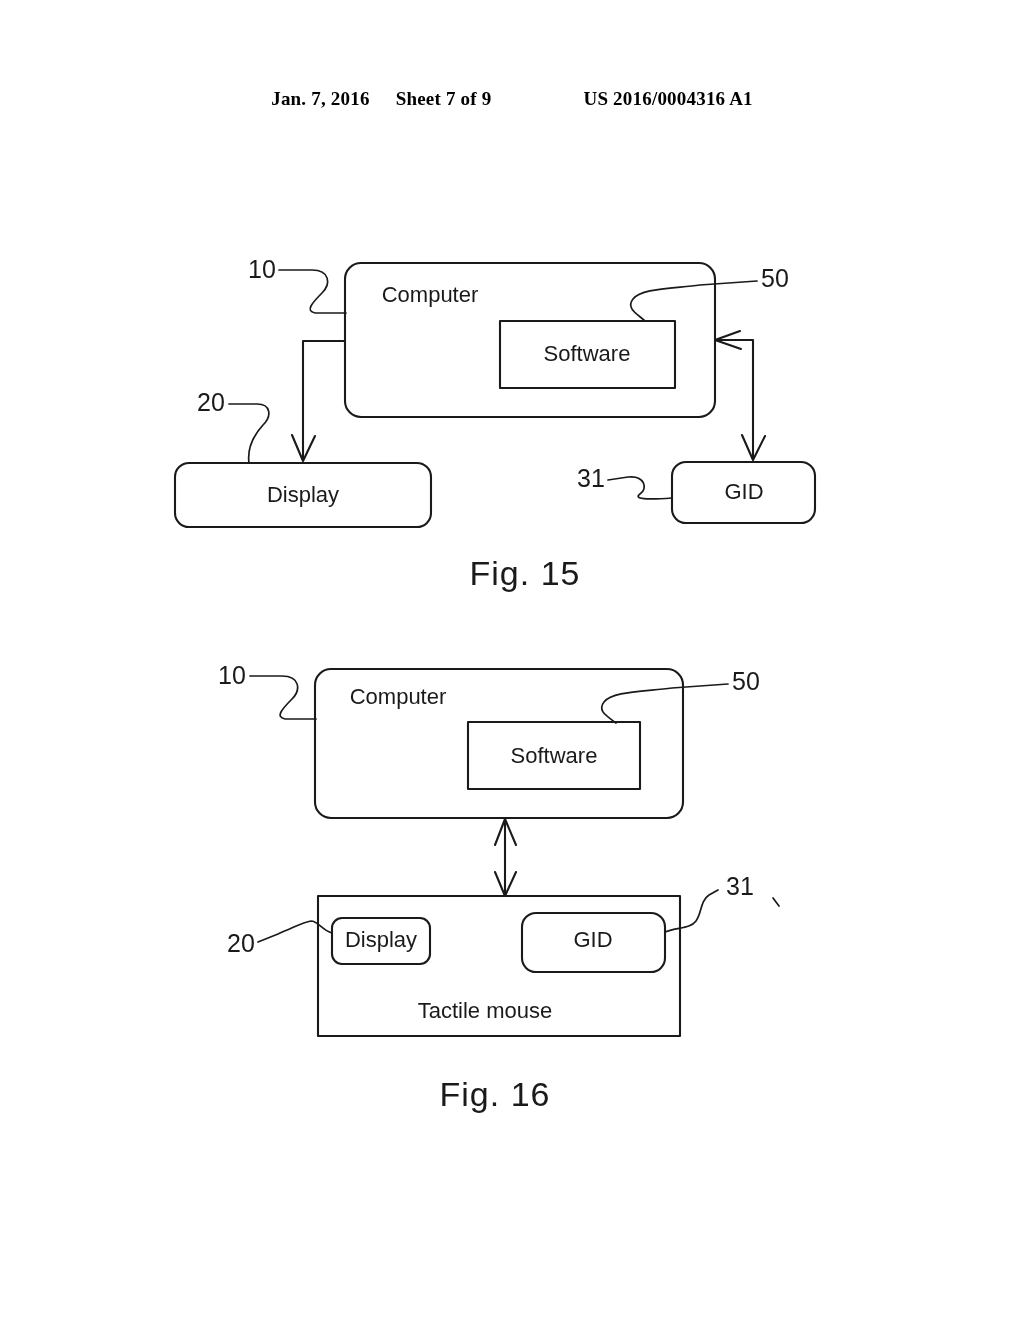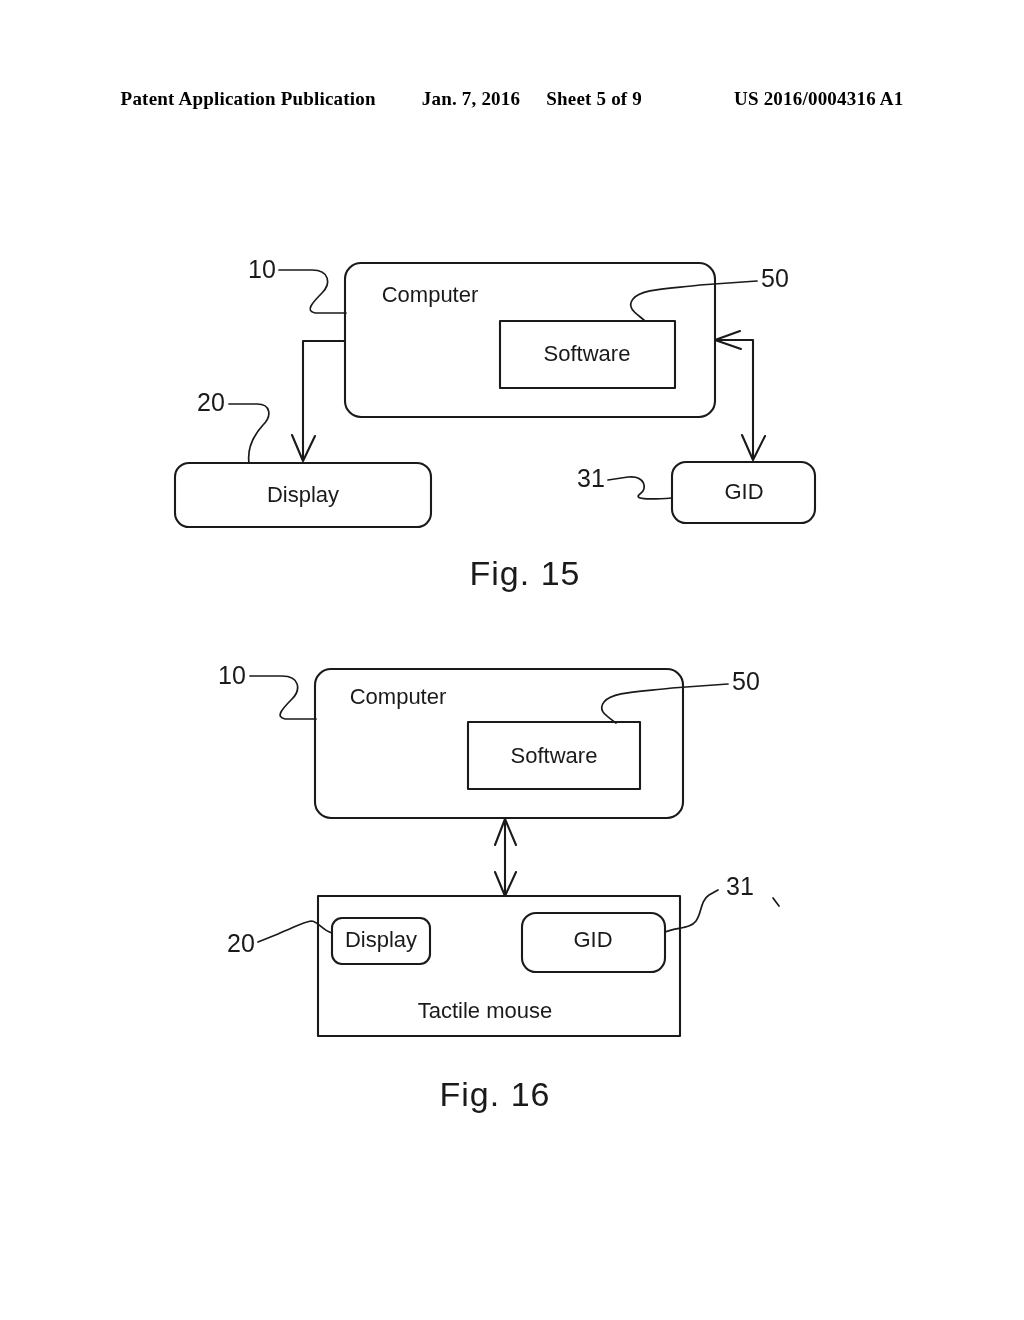--- a/index.html
+++ b/index.html
@@ -87,23 +87,22 @@
     fill: #1a1a1a;
     text-anchor: middle;
     dominant-baseline: middle;
     letter-spacing: 1px;
   }
 </style>
 </head>
 <body>
 
 <div id="page-header">
-  <span class="hdr-pub">Patent Application Publication</span>
   <span class="hdr-date">Jan. 7, 2016</span>
-  <span class="hdr-sheet">Sheet 5 of 9</span>
+  <span class="hdr-sheet">Sheet 7 of 9</span>
   <span class="hdr-patno">US 2016/0004316 A1</span>
 </div>
 
 <div id="drawing">
 <svg id="figures" viewBox="0 0 1024 1320" xmlns="http://www.w3.org/2000/svg">
 
   <g>
 
     <rect class="stroke boxfill" x="345" y="263" width="370" height="154" rx="16" ry="16"></rect>
     <text class="label" x="430" y="296">Computer</text>

